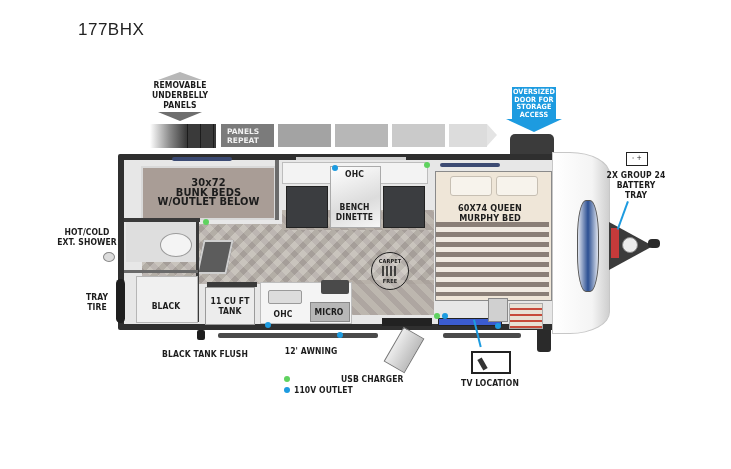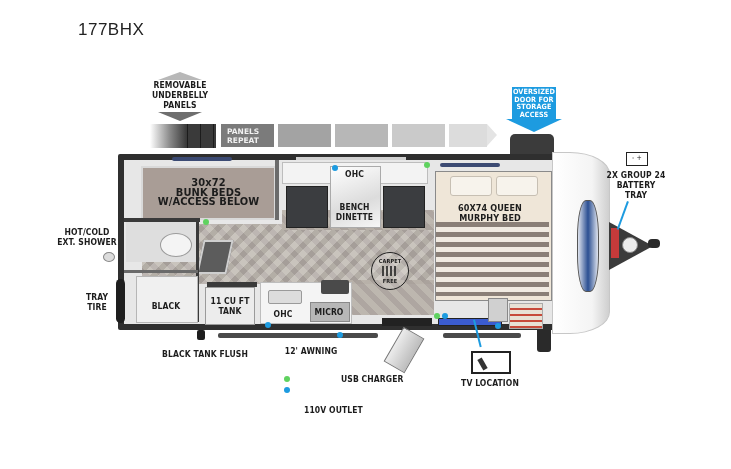--- a/index.html
+++ b/index.html
@@ -87,21 +87,21 @@
 
 <div class="floor" style="left:142px;top:224px;width:292px;height:60px;"></div>
 <div class="floor2" style="left:142px;top:224px;width:292px;height:60px;"></div>
 <div class="floor" style="left:282px;top:210px;width:152px;height:20px;"></div>
 <div class="floor" style="left:345px;top:280px;width:89px;height:35px;"></div>
 
 <div class="bunk"></div>
 <div class="lbl" style="left:141px;top:178px;width:135px;font-size:11px;line-height:9.5px;">
   <div>30x72</div>
   <div>BUNK BEDS</div>
-  <div>W/ACCESS BELOW</div>
+  <div>W/OUTLET BELOW</div>
 </div>
 <div class="wall" style="left:124px;top:218px;width:76px;height:4px;"></div>
 <div class="wall" style="left:275px;top:160px;width:4px;height:60px;background:#6b6b6b;"></div>
 
 <div class="abs" style="left:126px;top:222px;width:72px;height:40px;background:#dedede;"></div>
 <div class="abs" style="left:160px;top:233px;width:30px;height:22px;background:#f4f4f4;border:1px solid #9b9b9b;border-radius:50%;"></div>
 <div class="abs" style="left:200px;top:240px;width:26px;height:30px;background:#5c5c5c;border:2px solid #cfcfcf;transform:skewX(-12deg);"></div>
 <div class="wall" style="left:196px;top:222px;width:3px;height:100px;"></div>
 
 <div class="abs" style="left:136px;top:276px;width:60px;height:45px;background:#f0f0f0;border:1px solid #b6b6b6;"></div>
@@ -196,21 +196,21 @@
 </div>
 <div class="lbl" style="left:455px;top:378px;width:70px;">TV LOCATION</div>
 
 <div class="abs" style="left:284px;top:374px;width:80px;height:26px;">
   <div style="position:absolute;left:0;top:0;height:11px;">
     <span class="dot usb" style="left:0;top:2px;"></span>
     <span class="lbl" style="left:9px;top:0;text-align:left;padding-left:48px;">USB CHARGER</span>
   </div>
   <div style="position:absolute;left:0;top:11px;height:11px;">
     <span class="dot outlet" style="left:0;top:2px;"></span>
-    <span class="lbl" style="left:20px;top:0;text-align:right;margin-top:20px;">110V OUTLET</span>
+    <span class="lbl" style="left:10px;top:0;text-align:right;">110V OUTLET</span>
   </div>
 </div>
 
 <span class="dot usb" style="left:203px;top:219px;"></span>
 <span class="dot usb" style="left:424px;top:162px;"></span>
 <span class="dot usb" style="left:434px;top:313px;"></span>
 <span class="dot outlet" style="left:332px;top:165px;"></span>
 <span class="dot outlet" style="left:265px;top:322px;"></span>
 <span class="dot outlet" style="left:337px;top:332px;"></span>
 <span class="dot outlet" style="left:442px;top:313px;"></span>

